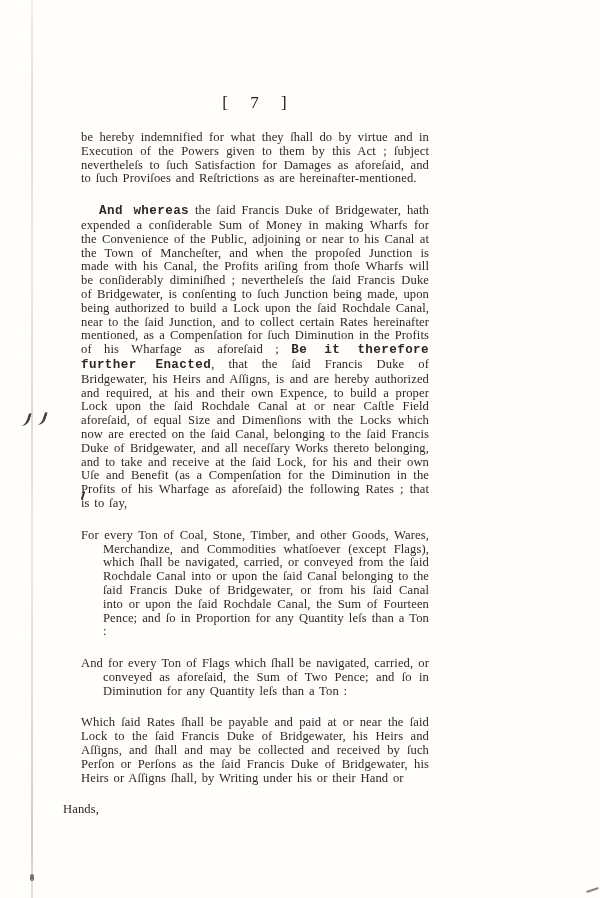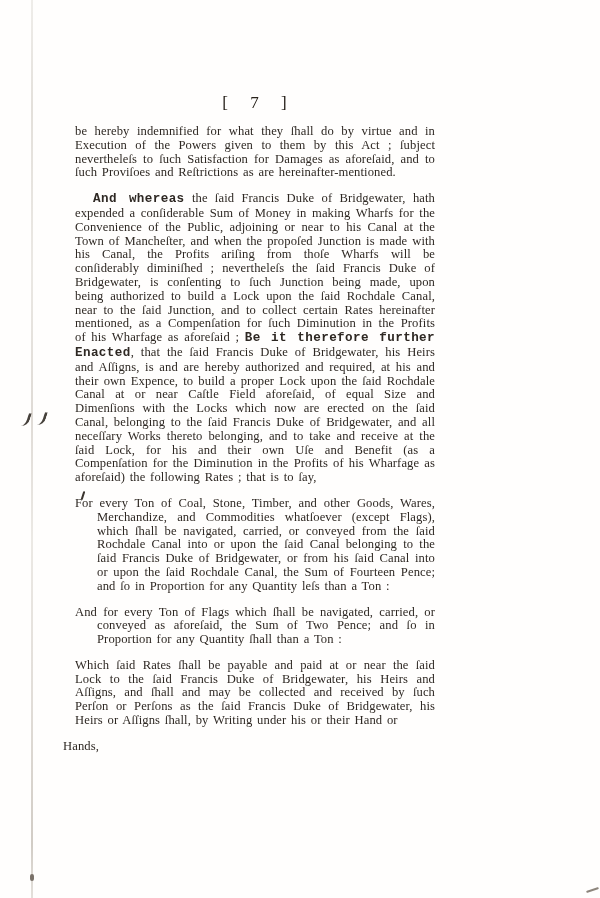--- a/index.html
+++ b/index.html
@@ -57,21 +57,21 @@
     letter-spacing:1px;
     color:#262019;
   }
   .body-text{
     font-size:12.6px;
     line-height:13.8px;
     text-align:justify;
     letter-spacing:.1px;
     word-spacing:1.5px;
   }
-  p.para{margin:12px;}
+  p.para{margin:18px;}
   .p-indemnity{margin-top:11px;}
   .p-whereas{margin-top:16px;text-indent:18px;}
   .p-rate1{margin-top:14px;}
   .p-rate1,.p-rate2{
     padding-left:22px;text-indent:-22px;
   }
   .p-collect{margin-top:12px;}
   .catchword{
     text-align:left;
     font-size:12.6px;line-height:13.8px;
@@ -107,21 +107,21 @@
   <div class="main-col">
     <div class="page-header">[ 7 ]</div>
 
     <div class="body-text">
       <p class="para p-indemnity"><span>be hereby indemnified for what they ſhall do by virtue and in Execution of the Powers given to them by this Act ; ſubject nevertheleſs to ſuch Satisfaction for Damages as aforeſaid, and to ſuch Proviſoes and Reſtrictions as are hereinafter-mentioned.</span></p>
 
       <p class="para p-whereas"><span class="bl">And whereas</span><span> the ſaid </span><span class="it">Francis</span><span> Duke of </span><span class="it">Bridgewater</span><span>, hath expended a conſiderable Sum of Money in making Wharfs for the Convenience of the Public, adjoining or near to his Canal at the Town of </span><span class="it">Mancheſter</span><span>, and when the propoſed Junction is made with his Canal, the Profits ariſing from thoſe Wharfs will be conſiderably diminiſhed ; nevertheleſs the ſaid </span><span class="it">Francis</span><span> Duke of </span><span class="it">Bridgewater</span><span>, is conſenting to ſuch Junction being made, upon being authorized to build a Lock upon the ſaid </span><span class="it">Rochdale</span><span> Canal, near to the ſaid Junction, and to collect certain Rates hereinafter mentioned, as a Compenſation for ſuch Diminution in the Profits of his Wharfage as aforeſaid ; </span><span class="bl">Be it therefore further Enacted</span><span>, that the ſaid </span><span class="it">Francis</span><span> Duke of </span><span class="it">Bridgewater</span><span>, his Heirs and Aſſigns, is and are hereby authorized and required, at his and their own Expence, to build a proper Lock upon the ſaid </span><span class="it">Rochdale</span><span> Canal at or near </span><span class="it">Caſtle Field</span><span> aforeſaid, of equal Size and Dimenſions with the Locks which now are erected on the ſaid Canal, belonging to the ſaid </span><span class="it">Francis</span><span> Duke of </span><span class="it">Bridgewater</span><span>, and all neceſſary Works thereto belonging, and to take and receive at the ſaid Lock, for his and their own Uſe and Benefit (as a Compenſation for the Diminution in the Profits of his Wharfage as aforeſaid) the following Rates ; that is to ſay,</span></p>
 
       <p class="para p-rate1"><span>For every Ton of Coal, Stone, Timber, and other Goods, Wares, Merchandize, and Commodities whatſoever (except Flags), which ſhall be navigated, carried, or conveyed from the ſaid </span><span class="it">Rochdale</span><span> Canal into or upon the ſaid Canal belonging to the ſaid </span><span class="it">Francis</span><span> Duke of </span><span class="it">Bridgewater</span><span>, or from his ſaid Canal into or upon the ſaid </span><span class="it">Rochdale</span><span> Canal, the Sum of Fourteen Pence; and ſo in Proportion for any Quantity leſs than a Ton :</span></p>
 
-      <p class="para p-rate2"><span>And for every Ton of Flags which ſhall be navigated, carried, or conveyed as aforeſaid, the Sum of Two Pence; and ſo in Proportion for any Quantity ſhall than a Ton :</span></p>
+      <p class="para p-rate2"><span>And for every Ton of Flags which ſhall be navigated, carried, or conveyed as aforeſaid, the Sum of Two Pence; and ſo in Diminution for any Quantity leſs than a Ton :</span></p>
 
       <p class="para p-collect"><span>Which ſaid Rates ſhall be payable and paid at or near the ſaid Lock to the ſaid </span><span class="it">Francis</span><span> Duke of </span><span class="it">Bridgewater</span><span>, his Heirs and Aſſigns, and ſhall and may be collected and received by ſuch Perſon or Perſons as the ſaid </span><span class="it">Francis</span><span> Duke of </span><span class="it">Bridgewater</span><span>, his Heirs or Aſſigns ſhall, by Writing under his or their Hand or</span></p>
 
       <div class="catchword">Hands,</div>
     </div>
   </div>
 
 
 </div>
 

